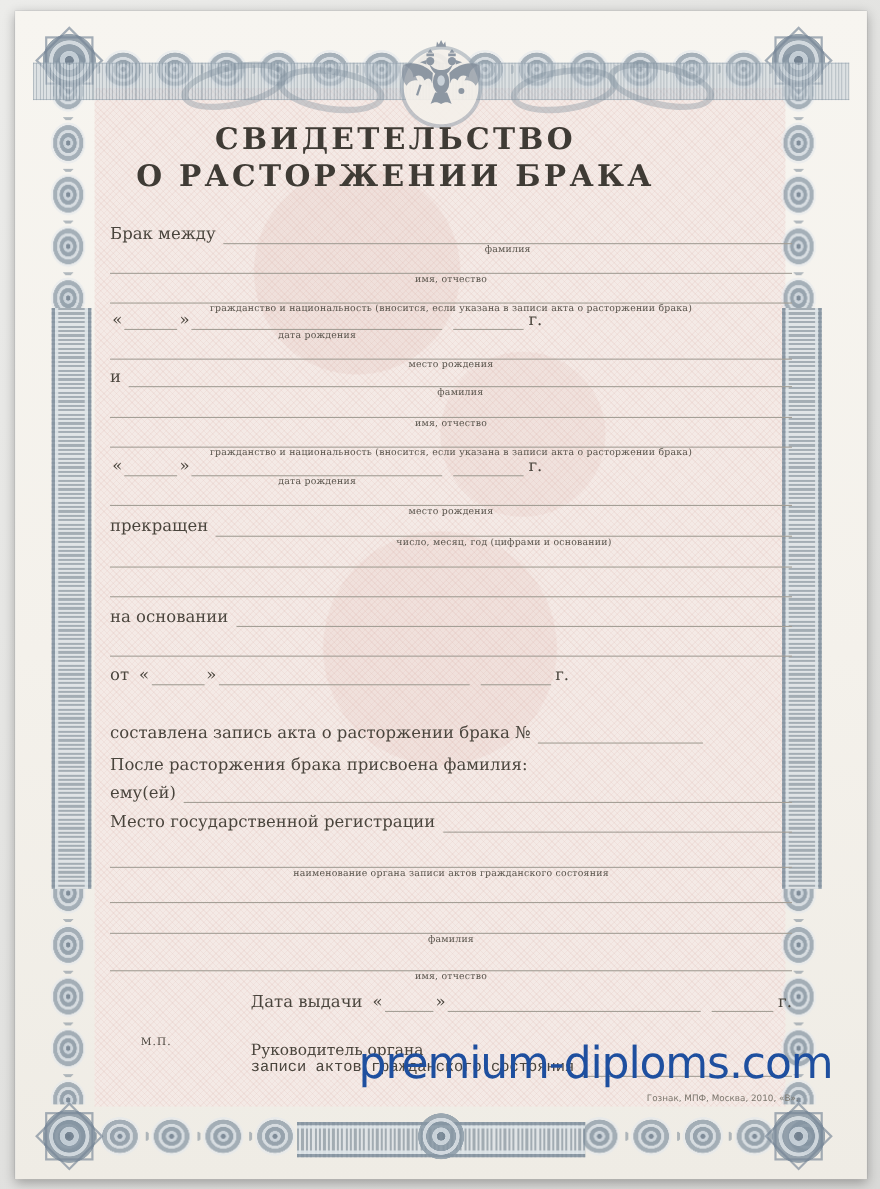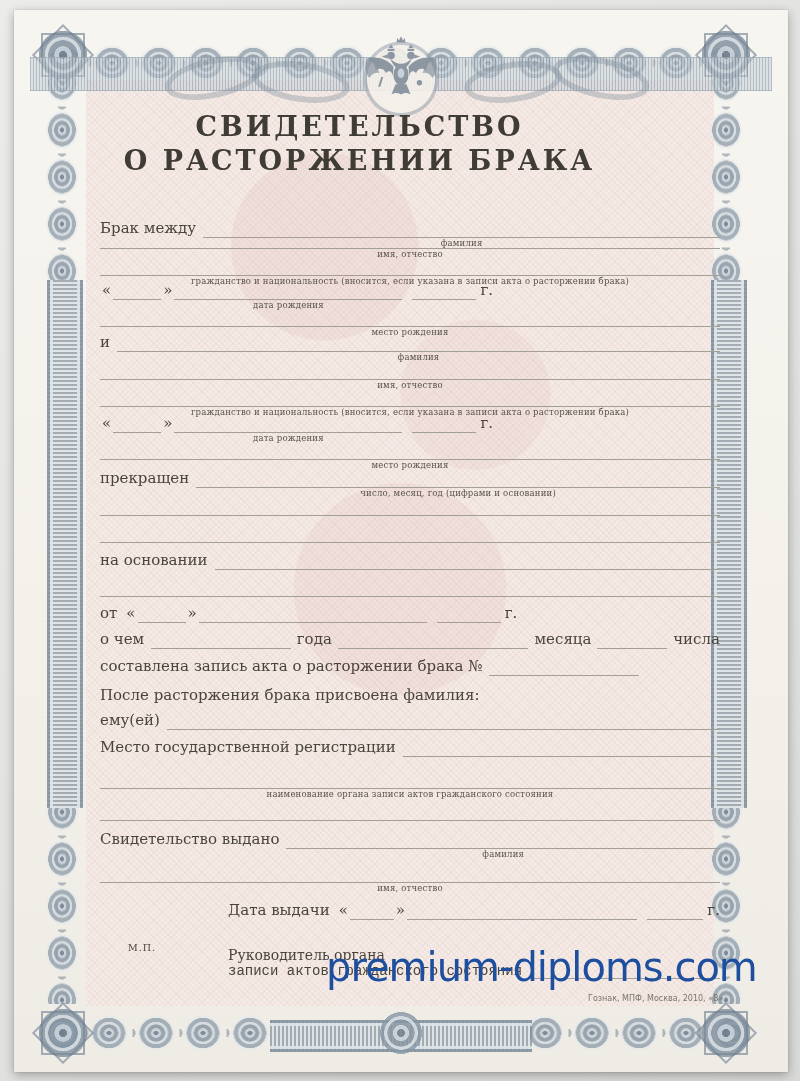--- a/index.html
+++ b/index.html
@@ -134,21 +134,21 @@
         </g>
         <ellipse cx="60" cy="56" rx="5" ry="7" fill="#c9d1d8"></ellipse>
       </svg>
     </div>
 
     <div class="title z4">
       <div>СВИДЕТЕЛЬСТВО</div>
       <div>О РАСТОРЖЕНИИ БРАКА</div>
     </div>
 
-    <div class="row z4" style="top:208px">
+    <div class="row z4" style="top:192px">
       <span class="lbl">Брак между</span>
       <span class="line">
           <span class="cap">фамилия</span>
         </span>
     </div>
     <div class="row z4" style="top:219px">
       <span class="line">
           <span class="cap">имя, отчество</span>
         </span>
     </div>
@@ -228,29 +228,20 @@
       </div>
     <div class="row z4" style="top:593px">
       <span class="lbl">от</span>
       <span class="q">«</span>
       <span class="line sline"></span>
       <span class="q">»</span>
       <span class="line dline"></span>
       <span class="gap"></span>
       <span class="line mline"></span>
       <span class="suffix">г.</span>
-    </div>
-    <div class="row z4" style="top:619px">
-      <span class="lbl">о чем</span>
-      <span class="line" style="flex:1.5"></span>
-      <span class="word">года</span>
-      <span class="line" style="flex:2.05"></span>
-      <span class="word">месяца</span>
-      <span class="line" style="flex:.75"></span>
-      <span class="word" style="padding-right:0">числа</span>
     </div>
     <div class="row z4" style="top:646px">
       <span class="lbl">составлена запись акта о расторжении брака №</span>
       <span class="line" style="flex:0 0 150px"></span>
     </div>
     <div class="plain z4" style="top:676px">После расторжения брака присвоена фамилия:</div>
     <div class="row z4" style="top:700px">
       <span class="lbl">ему(ей)</span>
       <span class="line"></span>
     </div>
@@ -261,21 +252,20 @@
     <div class="row z4" style="top:759px">
       <span class="line">
           <span class="cap">наименование органа записи актов гражданского состояния</span>
         </span>
     </div>
     <div class="row z4" style="top:791px">
         <span class="line"></span>
       </div>
 
     <div class="row z4" style="top:819px">
-      <span class="lbl">Свидетельство выдано</span>
       <span class="line">
           <span class="cap">фамилия</span>
         </span>
     </div>
     <div class="row z4" style="top:853px">
       <span class="line">
           <span class="cap">имя, отчество</span>
         </span>
     </div>
     <div class="row z4" style="top:890px;left:214px;width:492px">

